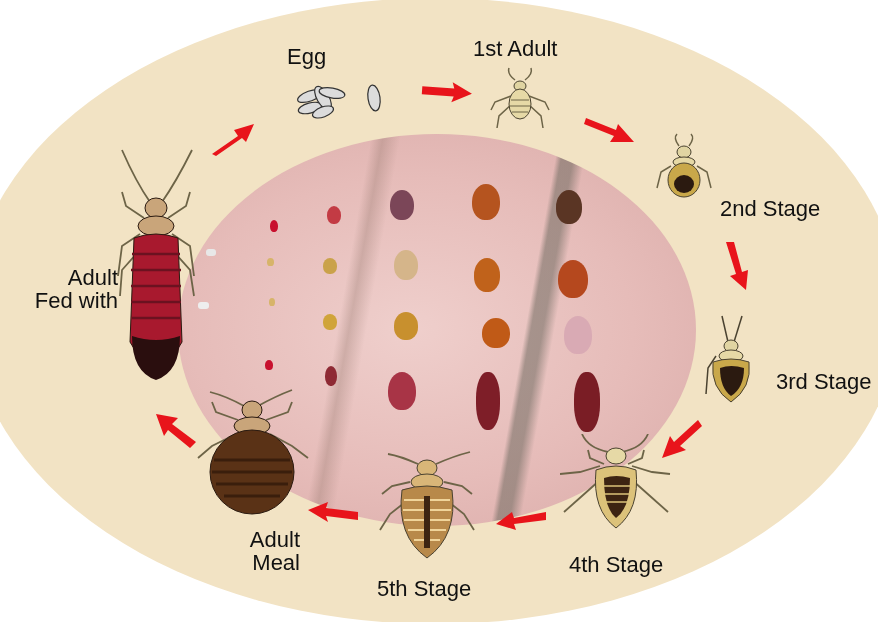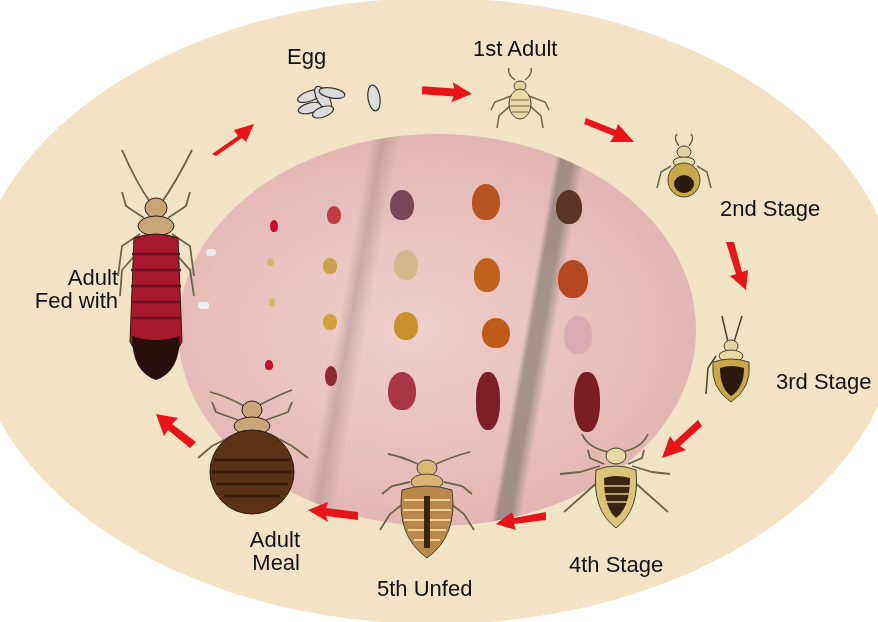--- a/index.html
+++ b/index.html
@@ -118,21 +118,21 @@
         <path d="M72 46 L90 62 L108 78"></path>
       <path d="M44 30 L30 24 L28 16"></path>
         <path d="M68 30 L82 24 L84 16"></path>
     </g>
     <ellipse cx="56" cy="22" rx="10" ry="8" fill="#e6d9a6" stroke="#4a4230"></ellipse>
     <path d="M36 36 Q56 28 76 36 Q80 76 56 94 Q32 76 36 36 Z" fill="#dcc27a" stroke="#4a4230"></path>
     <path d="M44 44 Q56 40 70 44 Q70 74 56 84 Q44 74 44 44 Z" fill="#3d2412"></path>
     <path d="M44 52 H70 M44 60 H70 M46 68 H68" stroke="#dcc27a" stroke-width="1.5"></path>
   </svg>
 
-  <div class="label" style="left:377px;top:577px;">5th Unfed</div>
+  <div class="label" style="left:377px;top:577px;">5th Stage</div>
   <svg class="bug" style="left:378px;top:444px;" width="98" height="120" viewBox="0 0 98 120">
     <g stroke="#6d6447" stroke-width="1.8" fill="none">
       <path d="M40 20 Q22 12 10 10"></path>
         <path d="M58 20 Q76 12 92 8"></path>
       <path d="M32 38 L14 42 L4 50"></path>
         <path d="M66 38 L84 42 L94 50"></path>
       <path d="M30 56 L12 70 L2 86"></path>
         <path d="M68 56 L86 70 L96 86"></path>
     </g>
     <ellipse cx="49" cy="24" rx="10" ry="8" fill="#d9b678" stroke="#4a4230"></ellipse>

